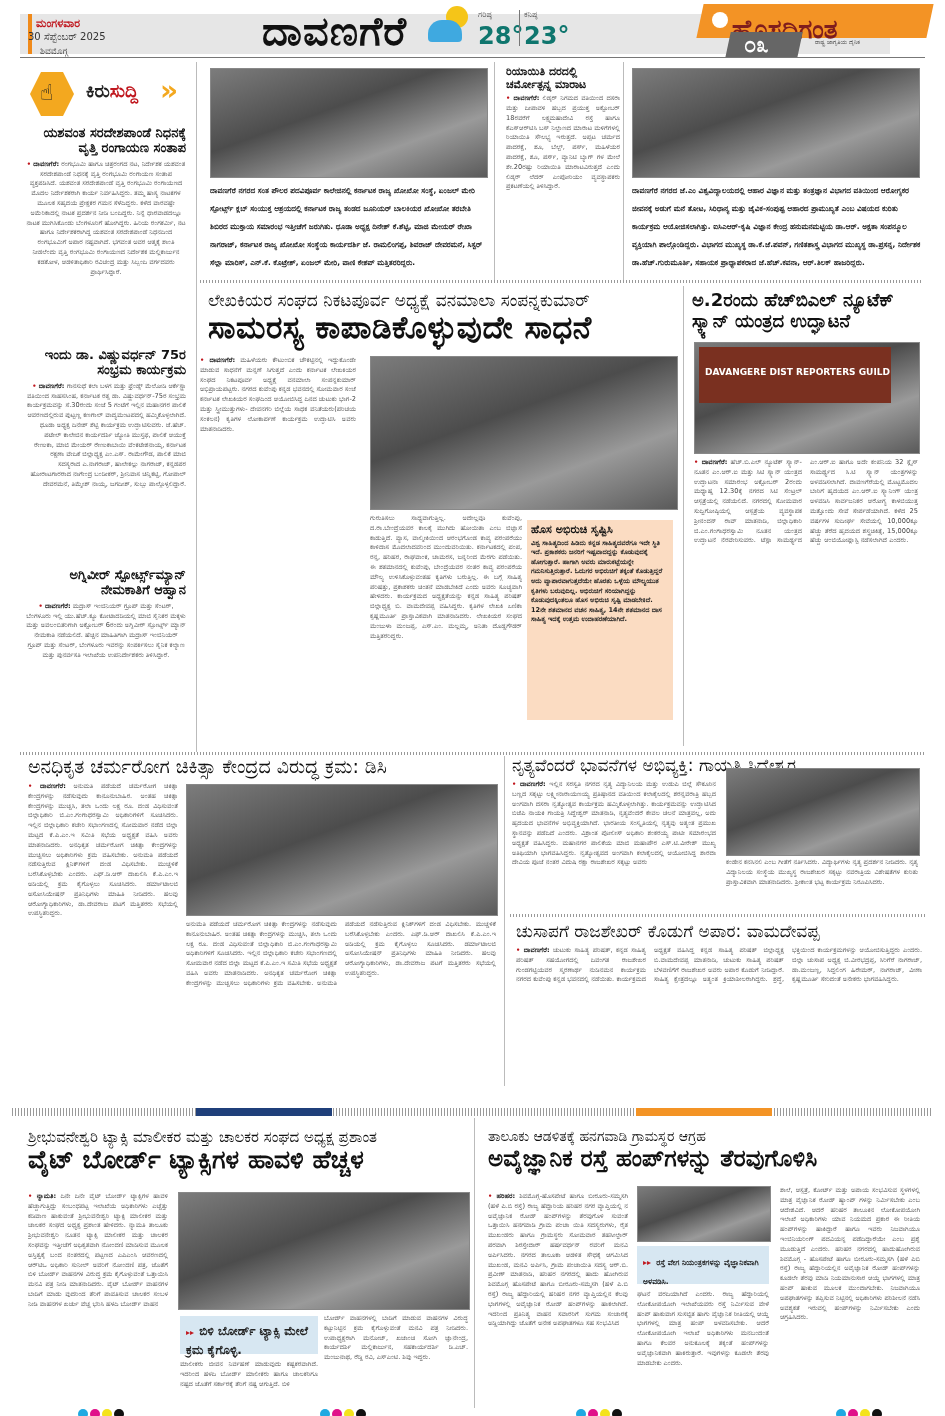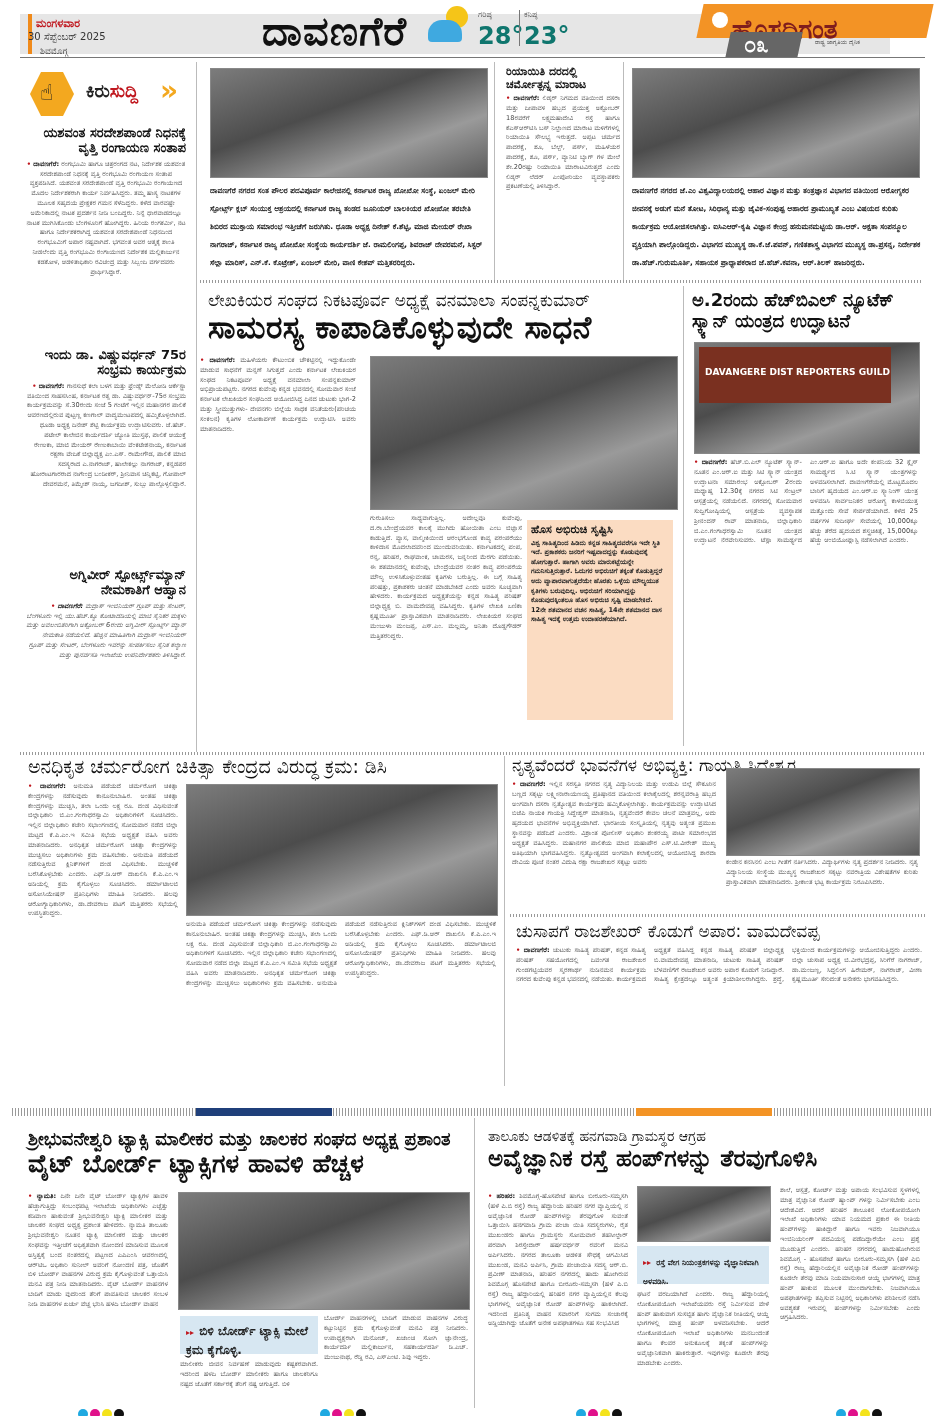--- a/index.html
+++ b/index.html
@@ -85,21 +85,21 @@
 </div>
 <div class="abs" style="left:26px;top:348px;width:160px;">
   <div class="hd1" style="font-size:13px;text-align:right;">ಇಂದು ಡಾ. ವಿಷ್ಣುವರ್ಧನ್ 75ರ ಸಂಭ್ರಮ ಕಾರ್ಯಕ್ರಮ</div>
   <div class="body" style="margin-top:4px;text-align:right;">
     <span class="dateline">• <b>ದಾವಣಗೆರೆ:</b></span>
     <span>ಗಾನಸುಧೆ ಕಲಾ ಬಳಗ ಮತ್ತು ಫ್ರೆಂಡ್ಸ್ ಮೆಲೋಡಿ ಆರ್ಕೆಸ್ಟ್ರಾ ವತಿಯಿಂದ ಸಾಹಸಸಿಂಹ, ಕರ್ನಾಟಕ ರತ್ನ ಡಾ. ವಿಷ್ಣುವರ್ಧನ್-75ರ ಸಂಭ್ರಮ ಕಾರ್ಯಕ್ರಮವನ್ನು ಸೆ.30ರಂದು ಸಂಜೆ 5 ಗಂಟೆಗೆ ಇಲ್ಲಿನ ಮಹಾನಗರ ಪಾಲಿಕೆ ಆವರಣದಲ್ಲಿರುವ ಪುಟ್ಟಣ್ಣ ಕಣಗಾಲ್ ವಾದ್ಯಮಂಟಪದಲ್ಲಿ ಹಮ್ಮಿಕೊಳ್ಳಲಾಗಿದೆ. ಧೂಡಾ ಅಧ್ಯಕ್ಷ ದಿನೇಶ್ ಶೆಟ್ಟಿ ಕಾರ್ಯಕ್ರಮ ಉದ್ಘಾಟಿಸುವರು. ಜೆ.ಹೆಚ್. ಪಟೇಲ್ ಕಾಲೇಜಿನ ಕಾರ್ಯದರ್ಶಿ ಜ್ಯೋತಿ ಮುಸ್ತಫ, ಪಾಲಿಕೆ ಆಯುಕ್ತೆ ರೇಣುಕಾ, ಮಾಜಿ ಮೇಯರ್ ರೇಣುಕಾಬಾಯಿ ವೆಂಕಟೇಶನಾಯ್ಕ, ಕರ್ನಾಟಕ ರಕ್ಷಣಾ ವೇದಿಕೆ ಜಿಲ್ಲಾಧ್ಯಕ್ಷ ಎಂ.ಎಸ್. ರಾಮೇಗೌಡ, ಪಾಲಿಕೆ ಮಾಜಿ ಸದಸ್ಯರಾದ ಎ.ನಾಗರಾಜ್, ಹಾಲೇಕಲ್ಲು ನಾಗರಾಜ್, ಕನ್ನಡಪರ ಹೋರಾಟಗಾರರಾದ ನಾಗೇಂದ್ರ ಬಂಡೀಕರ್, ಶ್ರೀನಿವಾಸ ಚಿನ್ನಿಕಟ್ಟಿ, ಗೋಪಾಲ್ ದೇವರಮನೆ, ತಿಮ್ಮೇಶ್ ನಾಯ್ಕ, ಜಗದೀಶ್, ಸುಬ್ಬು ಪಾಲ್ಗೊಳ್ಳಲಿದ್ದಾರೆ.</span>
   </div>
 </div>
 <div class="abs" style="left:26px;top:568px;width:160px;">
   <div class="hd1" style="font-size:13px;text-align:right;">ಅಗ್ನಿವೀರ್ ಸ್ಪೋರ್ಟ್ಸ್‌ಮ್ಯಾನ್ ನೇಮಕಾತಿಗೆ ಆಹ್ವಾನ</div>
-  <div class="body" style="margin-top:4px;text-align:right;font-style:italic;">
+  <div class="body" style="margin-top:4px;text-align:center;">
     <span class="dateline">• <b>ದಾವಣಗೆರೆ:</b></span>
     <span>ಮದ್ರಾಸ್ ಇಂಜಿನಿಯರ್ ಗ್ರೂಪ್ ಮತ್ತು ಸೆಂಟರ್, ಬೆಂಗಳೂರು ಇಲ್ಲಿ ಯು.ಹೆಚ್.ಕ್ಯೂ ಕೋಟಾದಡಿಯಲ್ಲಿ ಮಾಜಿ ಸೈನಿಕರ ಮಕ್ಕಳು ಮತ್ತು ಅವಲಂಬಿತರಿಗಾಗಿ ಅಕ್ಟೋಬರ್ 6ರಂದು ಅಗ್ನಿವೀರ್ ಸ್ಪೋರ್ಟ್ಸ್ ಮ್ಯಾನ್ ನೇಮಕಾತಿ ನಡೆಯಲಿದೆ. ಹೆಚ್ಚಿನ ಮಾಹಿತಿಗಾಗಿ ಮದ್ರಾಸ್ ಇಂಜಿನಿಯರ್ ಗ್ರೂಪ್ ಮತ್ತು ಸೆಂಟರ್, ಬೆಂಗಳೂರು ಇವರನ್ನು ಸಂಪರ್ಕಿಸಲು ಸೈನಿಕ ಕಲ್ಯಾಣ ಮತ್ತು ಪುನರ್ವಸತಿ ಇಲಾಖೆಯ ಉಪನಿರ್ದೇಶಕರು ತಿಳಿಸಿದ್ದಾರೆ.</span>
   </div>
 </div>
 
 <div class="abs photo" style="left:210px;top:68px;width:276px;height:108px;"></div>
 <div class="abs caption" style="left:210px;top:182px;width:276px;">ದಾವಣಗೆರೆ ನಗರದ ಸಂತ ಪೌಲರ ಪದವಿಪೂರ್ವ ಕಾಲೇಜಿನಲ್ಲಿ ಕರ್ನಾಟಕ ರಾಜ್ಯ ಖೋಖೋ ಸಂಸ್ಥೆ, ಏಂಜಲ್ ಮೇರಿ ಸ್ಪೋರ್ಟ್ಸ್ ಕ್ಲಬ್ ಸಂಯುಕ್ತ ಆಶ್ರಯದಲ್ಲಿ ಕರ್ನಾಟಕ ರಾಜ್ಯ ತಂಡದ ಜೂನಿಯರ್ ಬಾಲಕಿಯರ ಖೋಖೋ ತರಬೇತಿ ಶಿಬಿರದ ಮುಕ್ತಾಯ ಸಮಾರಂಭ ಇತ್ತೀಚೆಗೆ ಜರುಗಿತು. ಧೂಡಾ ಅಧ್ಯಕ್ಷ ದಿನೇಶ್ ಕೆ.ಶೆಟ್ಟಿ, ಮಾಜಿ ಮೇಯರ್ ರೇಖಾ ನಾಗರಾಜ್, ಕರ್ನಾಟಕ ರಾಜ್ಯ ಖೋಖೋ ಸಂಸ್ಥೆಯ ಕಾರ್ಯದರ್ಶಿ ಜೆ. ರಾಮಲಿಂಗಪ್ಪ, ಶಿವರಾಜ್ ದೇವರಮನೆ, ಸಿಸ್ಟರ್ ಸೆಲ್ಲಾ ಮಾರಿಸ್, ಎನ್.ಕೆ. ಕೊಟ್ರೇಶ್, ಏಂಜಲ್ ಮೇರಿ, ವಾಣಿ ಕೇಶವ್ ಮತ್ತಿತರರಿದ್ದರು.</div>
 <div class="abs vline" style="left:494px;top:62px;height:218px;"></div>
 
 <div class="abs" style="left:506px;top:66px;width:114px;">
@@ -169,21 +169,21 @@
   <span class="dateline">• <b>ದಾವಣಗೆರೆ:</b></span>
   <span>ಚುಟುಕು ಸಾಹಿತ್ಯ ಪರಿಷತ್, ಕನ್ನಡ ಸಾಹಿತ್ಯ ಪರಿಷತ್ ಸಹಯೋಗದಲ್ಲಿ ದಿವಂಗತ ರಾಜಶೇಖರ ಗುಂಡಗಟ್ಟಿಯವರ ಸ್ಮರಣಾರ್ಥ ನುಡಿನಮನ ಕಾರ್ಯಕ್ರಮ ನಗರದ ಕುವೆಂಪು ಕನ್ನಡ ಭವನದಲ್ಲಿ ನಡೆಯಿತು. ಕಾರ್ಯಕ್ರಮದ ಅಧ್ಯಕ್ಷತೆ ವಹಿಸಿದ್ದ ಕನ್ನಡ ಸಾಹಿತ್ಯ ಪರಿಷತ್ ಜಿಲ್ಲಾಧ್ಯಕ್ಷ ಬಿ.ವಾಮದೇವಪ್ಪ ಮಾತನಾಡಿ, ಚುಟುಕು ಸಾಹಿತ್ಯ ಪರಿಷತ್ ಬೆಳವಣಿಗೆಗೆ ರಾಜಶೇಖರ ಅವರು ಅಪಾರ ಕೊಡುಗೆ ನೀಡಿದ್ದಾರೆ. ಸಾಹಿತ್ಯ ಕ್ಷೇತ್ರದಲ್ಲೂ ಅತ್ಯಂತ ಕ್ರಿಯಾಶೀಲರಾಗಿದ್ದರು. ಶ್ರದ್ಧೆ, ಭಕ್ತಿಯಿಂದ ಕಾರ್ಯಕ್ರಮಗಳನ್ನು ಆಯೋಜಿಸುತ್ತಿದ್ದರು ಎಂದರು. ಜಿಲ್ಲಾ ಚುಸಾಪ ಅಧ್ಯಕ್ಷ ಜಿ.ವೀರಭದ್ರಪ್ಪ, ಸಿರಿಗೆರೆ ನಾಗರಾಜ್, ಡಾ.ಮಂಜಣ್ಣ, ಸಿದ್ದಲಿಂಗ ಹಿರೇಮಠ್, ನಾಗರಾಜ್, ವೀಣಾ ಕೃಷ್ಣಮೂರ್ತಿ ಸೇರಿದಂತೆ ಅನೇಕರು ಭಾಗವಹಿಸಿದ್ದರು.</span>
 </div>
 
 <div class="abs dotrule" style="left:12px;top:1108px;width:920px;height:8px;"></div>
 <div class="abs colorbar-blue" style="left:196px;top:1108px;width:136px;height:8px;"></div>
 <div class="abs colorbar-orange" style="left:636px;top:1108px;width:136px;height:8px;"></div>
 <div class="abs vline" style="left:474px;top:1118px;height:290px;"></div>
 
 <div class="abs" style="left:28px;top:1128px;width:440px;">
-  <div style="font-size:18px;color:#111;font-weight:bold;">ಶ್ರೀಭುವನೇಶ್ವರಿ ಟ್ಯಾಕ್ಸಿ ಮಾಲೀಕರ ಮತ್ತು ಚಾಲಕರ ಸಂಘದ ಅಧ್ಯಕ್ಷ ಪ್ರಶಾಂತ</div>
+  <div style="font-size:15px;color:#111;">ಶ್ರೀಭುವನೇಶ್ವರಿ ಟ್ಯಾಕ್ಸಿ ಮಾಲೀಕರ ಮತ್ತು ಚಾಲಕರ ಸಂಘದ ಅಧ್ಯಕ್ಷ ಪ್ರಶಾಂತ</div>
   <div class="hd1" style="font-size:25px;">ವೈಟ್ ಬೋರ್ಡ್ ಟ್ಯಾಕ್ಸಿಗಳ ಹಾವಳಿ ಹೆಚ್ಚಳ</div>
 </div>
 <div class="abs body" style="left:28px;top:1192px;width:140px;height:208px;overflow:hidden;">
   <span class="dateline">• <b>ನ್ಯಾಮತಿ:</b></span>
   <span>ದಿನೇ ದಿನೇ ವೈಟ್ ಬೋರ್ಡ್ ಟ್ಯಾಕ್ಸಿಗಳ ಹಾವಳಿ ಹೆಚ್ಚಾಗುತ್ತಿದ್ದು ಸಂಬಂಧಪಟ್ಟ ಇಲಾಖೆಯ ಅಧಿಕಾರಿಗಳು ಎಚ್ಚೆತ್ತು ಕಡಿವಾಣ ಹಾಕುವಂತೆ ಶ್ರೀಭುವನೇಶ್ವರಿ ಟ್ಯಾಕ್ಸಿ ಮಾಲೀಕರ ಮತ್ತು ಚಾಲಕರ ಸಂಘದ ಅಧ್ಯಕ್ಷ ಪ್ರಶಾಂತ ಹೇಳಿದರು. ನ್ಯಾಮತಿ ತಾಲೂಕು ಶ್ರೀಭುವನೇಶ್ವರಿ ನೂತನ ಟ್ಯಾಕ್ಸಿ ಮಾಲೀಕರ ಮತ್ತು ಚಾಲಕರ ಸಂಘವನ್ನು ಇತ್ತೀಚೆಗೆ ಅಧಿಕೃತವಾಗಿ ನೋಂದಣಿ ಮಾಡಿಸುವ ಮೂಲಕ ಅಸ್ತಿತ್ವಕ್ಕೆ ಬಂದ ನಂತರದಲ್ಲಿ ಪಟ್ಟಣದ ಎಪಿಎಂಸಿ ಆವರಣದಲ್ಲಿ ಆರ್‌ಟಿಒ ಅಧಿಕಾರಿ ಸುನೀಲ್ ಅವರಿಗೆ ನೋಂದಣಿ ಪತ್ರ, ಜೊತೆಗೆ ಬಿಳಿ ಬೋರ್ಡ್ ವಾಹನಗಳ ವಿರುದ್ಧ ಕ್ರಮ ಕೈಗೊಳ್ಳುವಂತೆ ಒತ್ತಾಯಿಸಿ ಮನವಿ ಪತ್ರ ನೀಡಿ ಮಾತನಾಡಿದರು. ವೈಟ್ ಬೋರ್ಡ್ ವಾಹನಗಳ ಬಾಡಿಗೆ ಮಾಡು ವುದರಿಂದ ತೆರಿಗೆ ಪಾವತಿಸುವ ಚಾಲಕರ ಸಂಬಳ ನೀಡಿ ವಾಹನಗಳ ಖರ್ಚು ವೆಚ್ಚ ಭರಿಸಿ ಹಳದಿ ಬೋರ್ಡ್ ವಾಹನ</span>
 </div>
 <div class="abs photo" style="left:178px;top:1192px;width:290px;height:116px;"></div>
 <div class="abs box-blue" style="left:180px;top:1316px;width:138px;height:38px;padding:4px 6px;box-sizing:border-box;">
   <span style="color:#c0171e;font-size:8px;">▸▸</span>
   <span style="font-size:12px;font-weight:bold;">ಬಿಳಿ ಬೋರ್ಡ್ ಟ್ಯಾಕ್ಸಿ ಮೇಲೆ ಕ್ರಮ ಕೈಗೊಳ್ಳಿ.</span>

